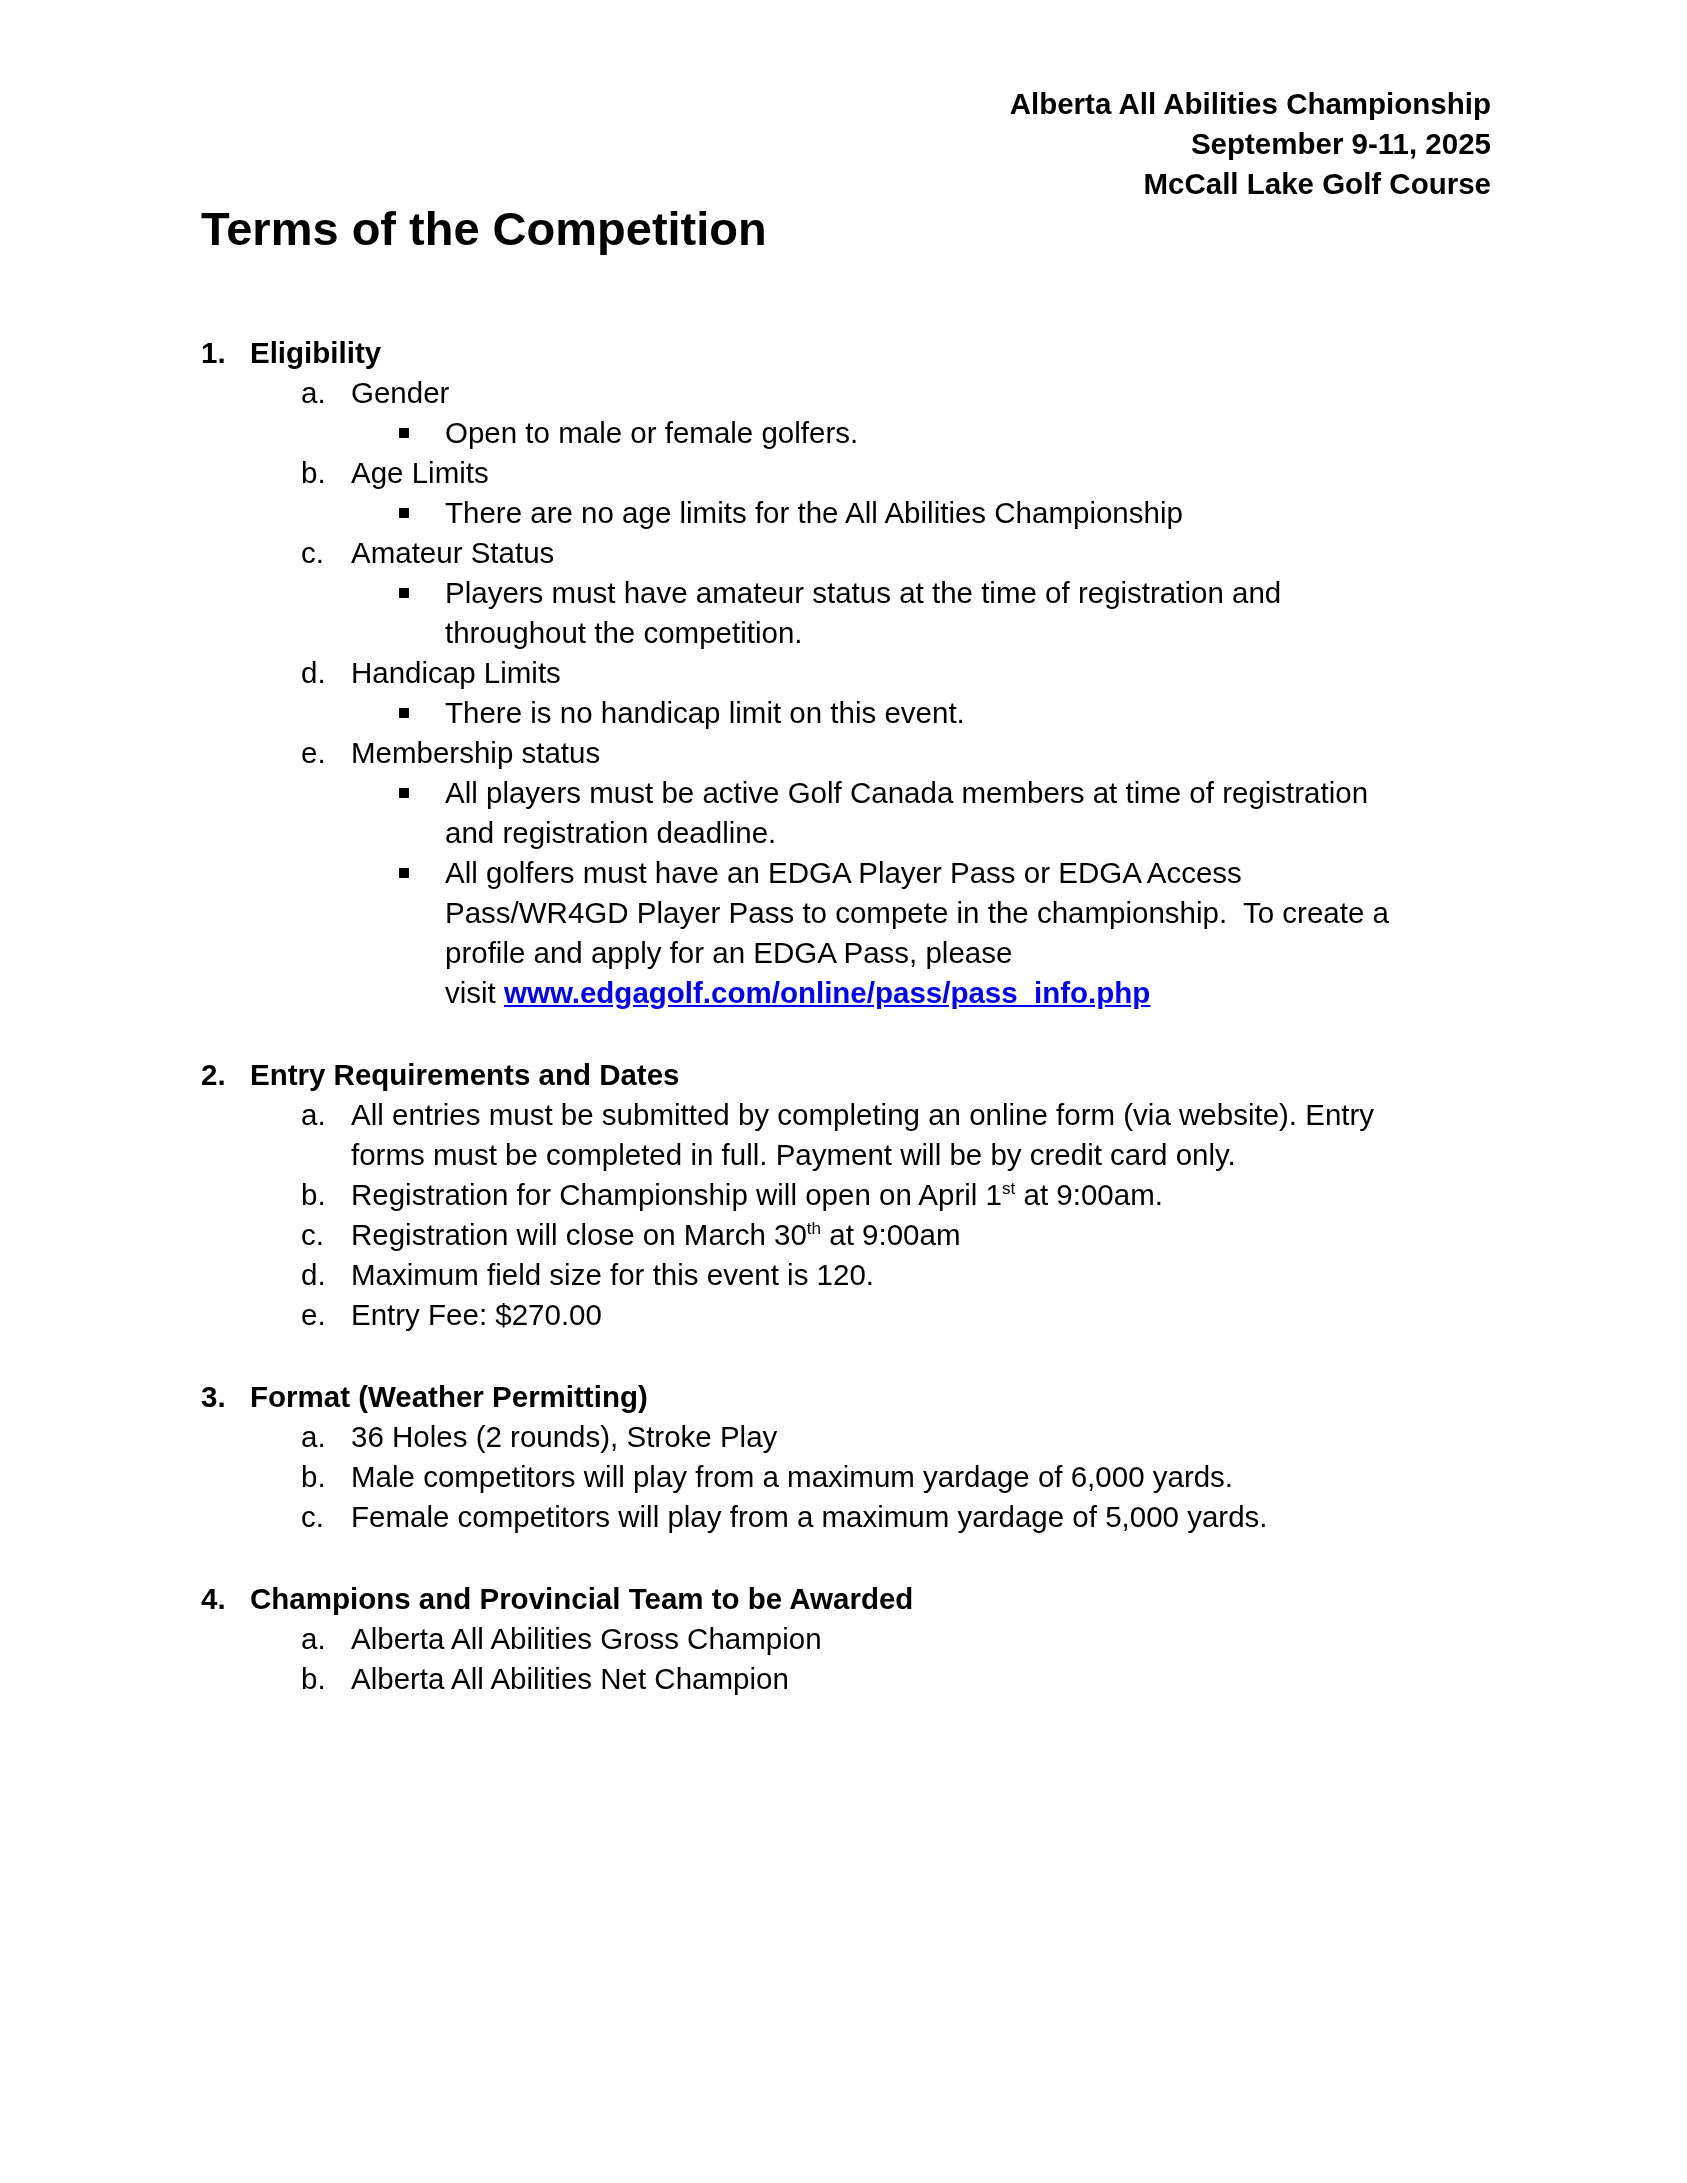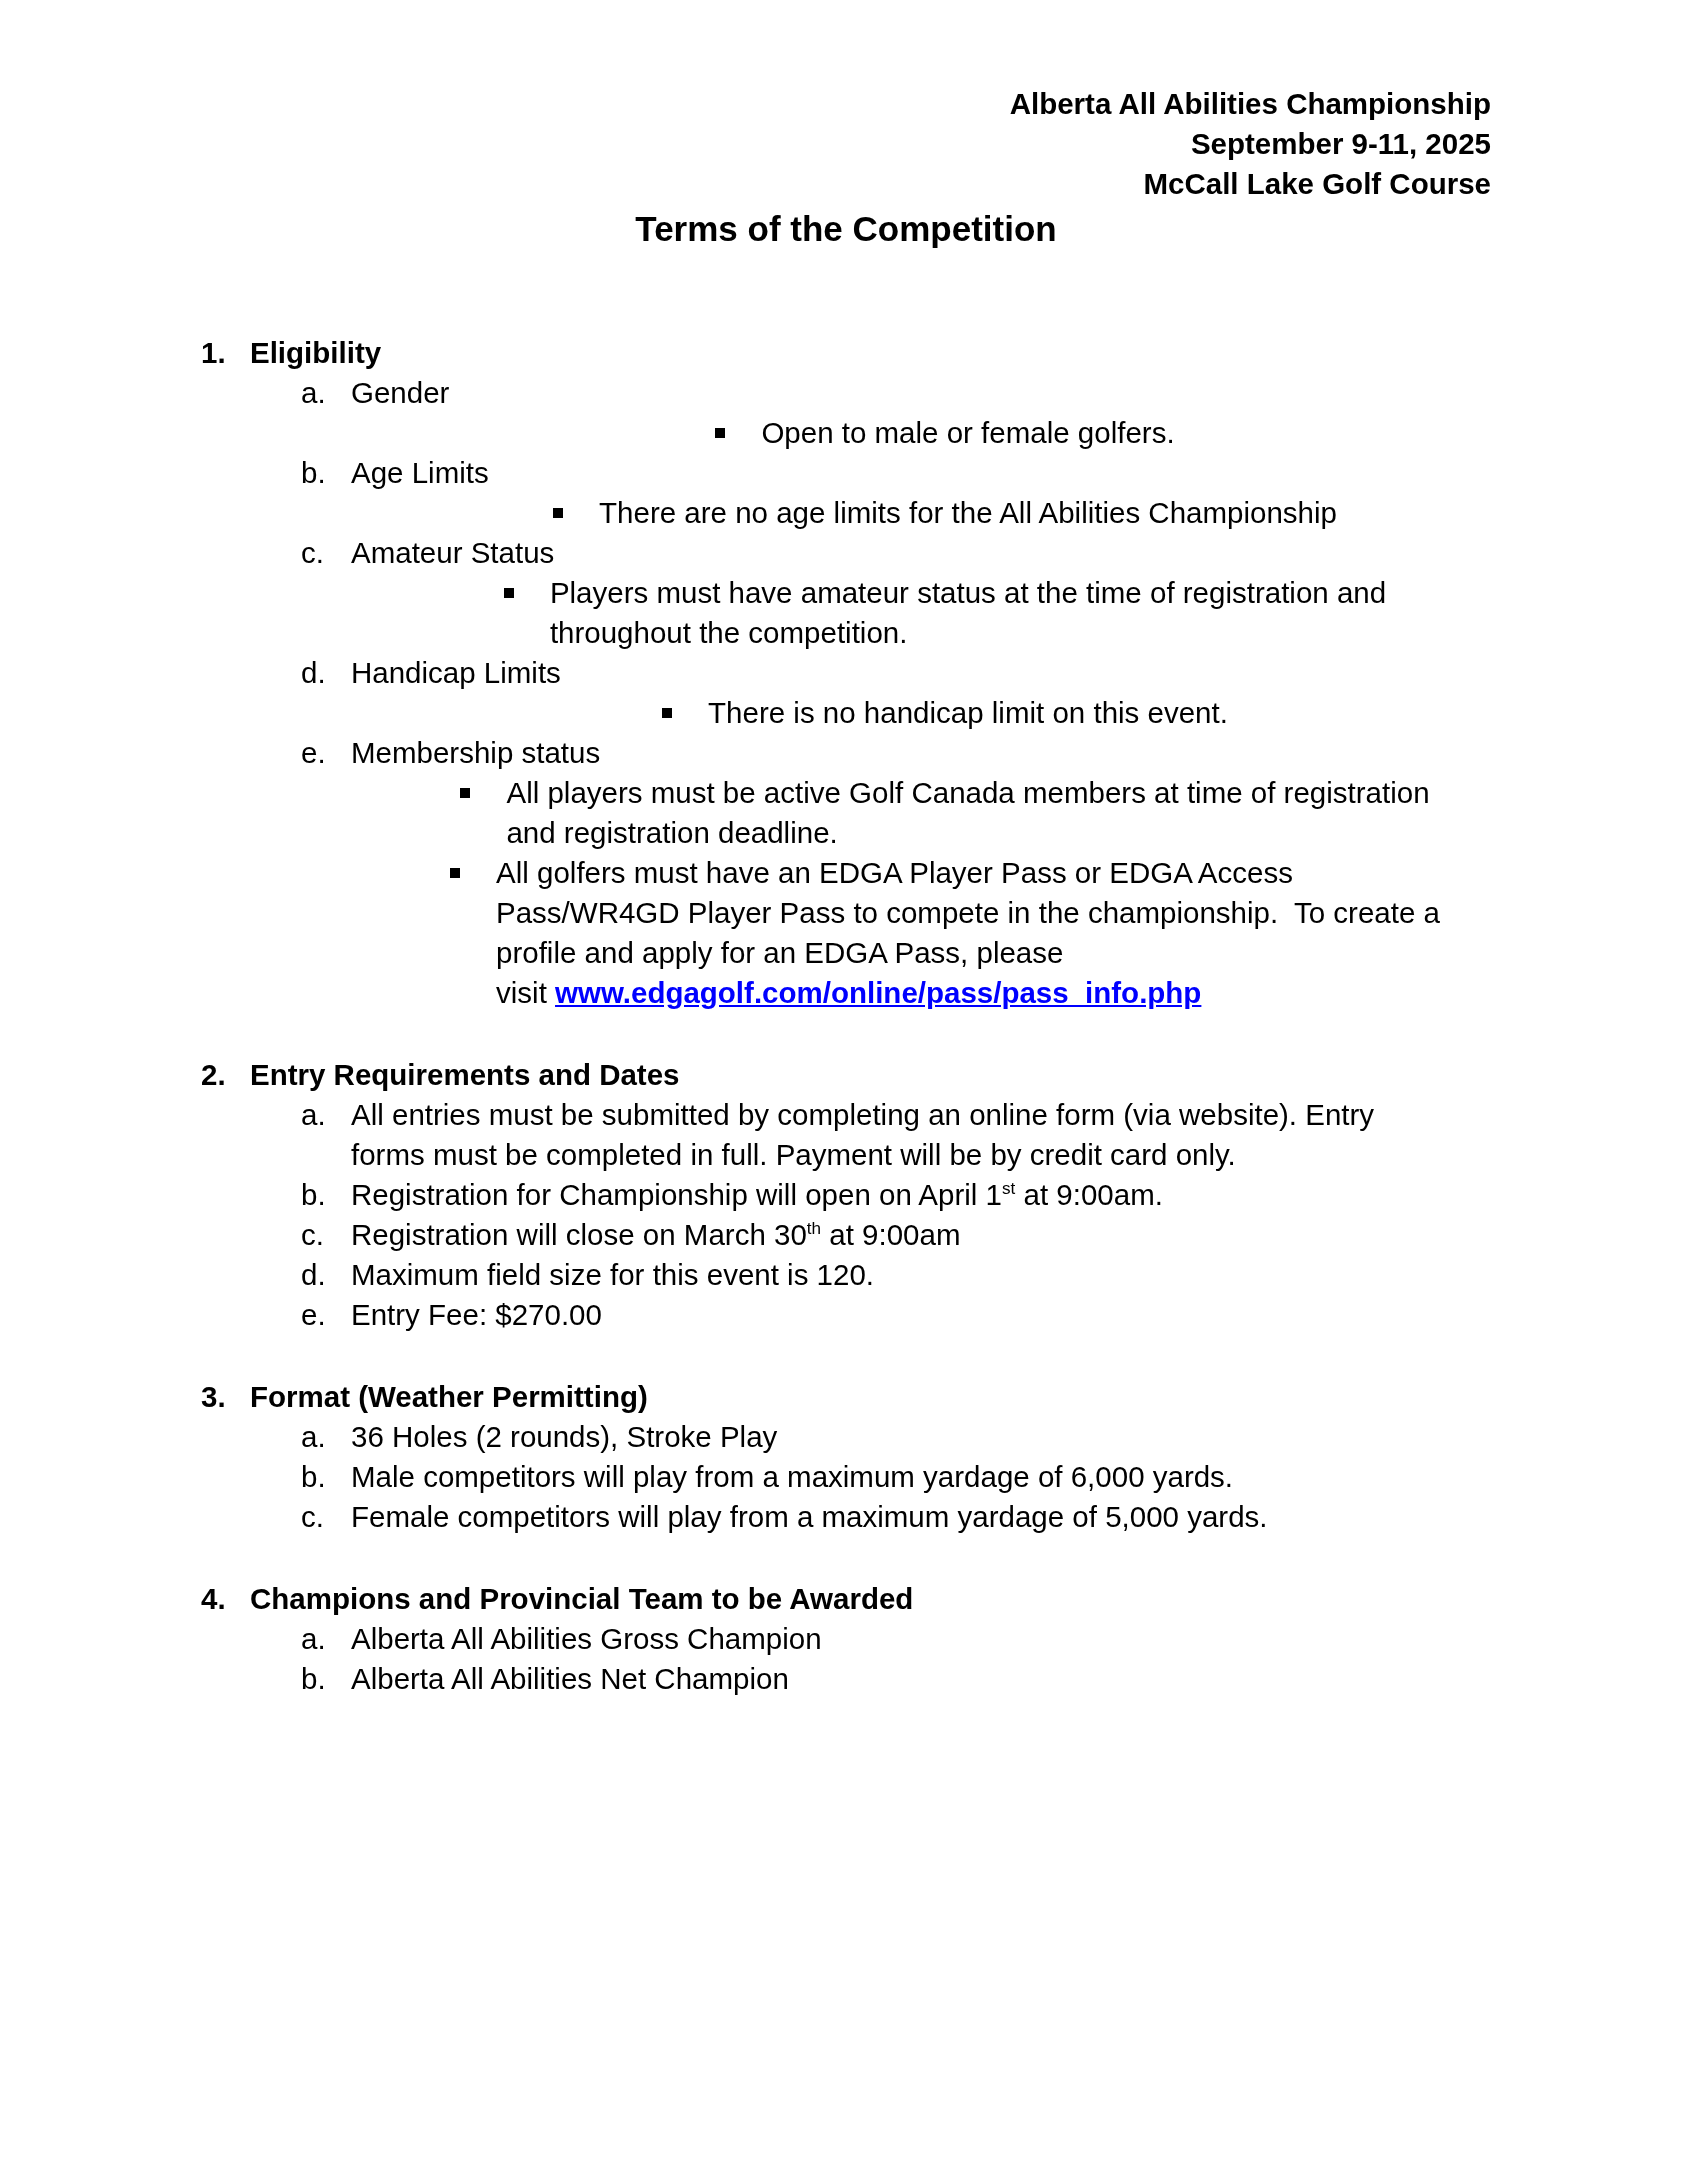--- a/index.html
+++ b/index.html
@@ -14,34 +14,33 @@
     font-size: 29.5px;
     line-height: 40px;
     padding: 84px 196px 0 201px;
     overflow: hidden;
   }
   .doc-header {
     text-align: right;
     font-weight: 700;
   }
   .doc-title {
-    font-size: 35px;
+    font-size: 47px;
     line-height: 40px;
     font-weight: 700;
     margin: 5px 0 84px 0;
-    text-align: center;
   }
   .section { margin-top: 42px; }
   .section:first-child { margin-top: 0; }
   .srow { display: flex; align-items: flex-start; }
   .heading-row { font-weight: 700; }
   .col-num { flex: 0 0 49px; }
   .item-row { margin-left: 100px; }
   .col-letter { flex: 0 0 50px; }
-  .bullet-row { margin-left: 198px; justify-content: center; }
+  .bullet-row { margin-left: 198px; }
   .col-marker { flex: 0 0 46px; }
   .square {
     width: 10px; height: 10px;
     background: #000000;
     margin-top: 15px;
   }
   .txt { white-space: pre-wrap; min-width: 0; }
   .b { font-weight: 400; }
   .sup {
     font-size: 0.58em;

